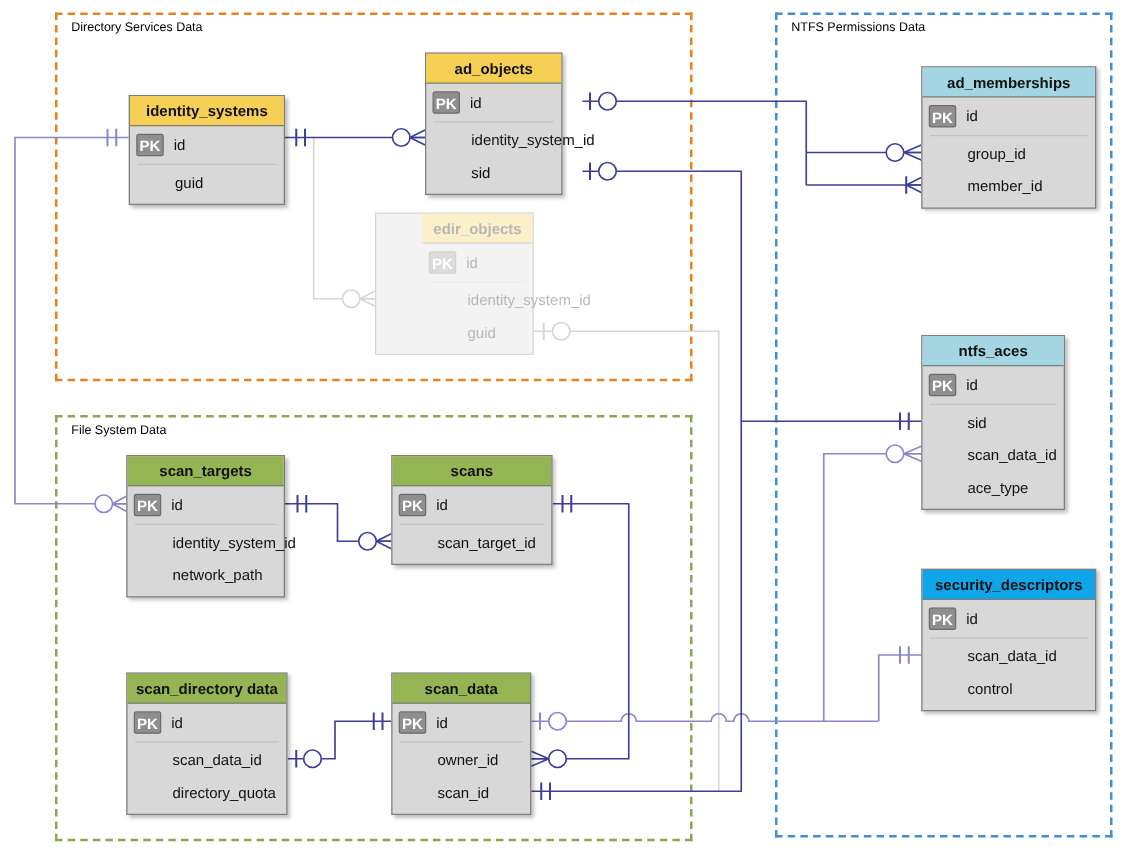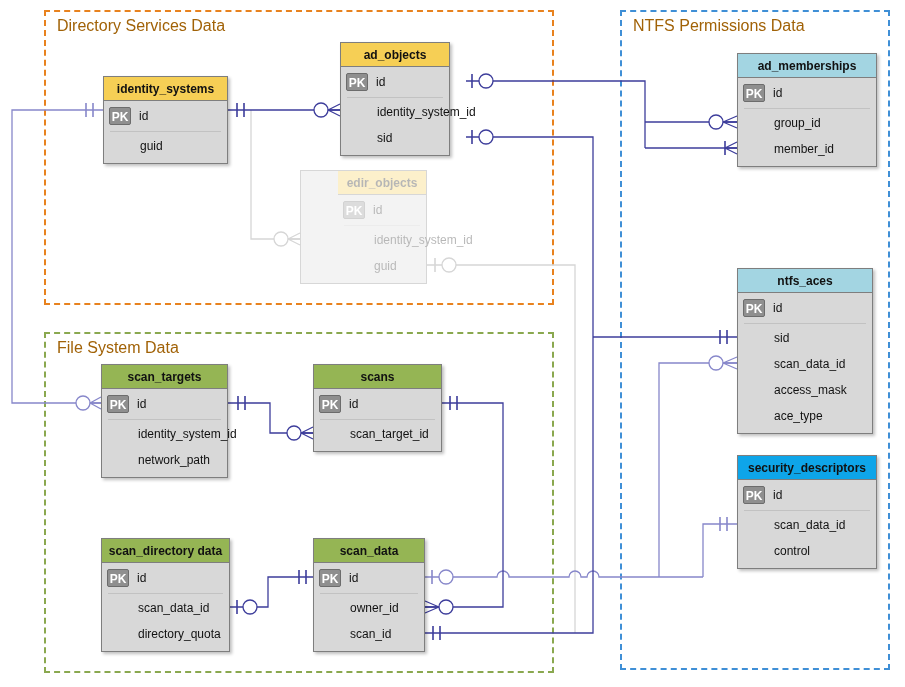--- a/index.html
+++ b/index.html
@@ -2,21 +2,21 @@
 <html><head>
 <meta charset="utf-8">
 <style>
   html,body{margin:0;padding:0;background:#fff;}
   .canvas{
     position:relative;width:905px;height:687px;background:#ffffff;
     font-family:"Liberation Sans",sans-serif;overflow:hidden;
   }
   .group-box{position:absolute;border:2px dashed #999;box-sizing:border-box;}
   .group-label{
-    position:absolute;font-size:16px;color:#a16207;white-space:nowrap;
+    position:absolute;font-size:10px;color:#000000;white-space:nowrap;
   }
   svg.rel-layer{position:absolute;left:0;top:0;}
   .tbl{
     position:absolute;background:#d8d8d8;border:1px solid #7e7e7e;
     box-sizing:border-box;box-shadow:2px 2px 3px rgba(0,0,0,0.25);
   }
   .tbl.ghost{opacity:0.3;box-shadow:none;padding-left:37px;}
   .tbl-header{
     height:24px;line-height:24px;text-align:center;font-weight:bold;
     font-size:12px;color:#111;border-bottom:1px solid #7e7e7e;
@@ -179,35 +179,32 @@
           <span class="fname">id</span>
         </div>
         <div class="tbl-sep"></div>
         <div class="tbl-row">
           <span class="fname">group_id</span>
         </div>
         <div class="tbl-row">
           <span class="fname">member_id</span>
         </div>
       </div>
-      <div class="tbl" style="left: 737px; top: 268px; width: 136px;">
+      <div class="tbl" style="left: 737px; top: 268px; width: 115px;">
         <div class="tbl-header" style="background: rgb(163, 213, 226);">ntfs_aces</div>
         <div class="tbl-row pk">
           <span class="pk-badge">PK</span>
           <span class="fname">id</span>
         </div>
         <div class="tbl-sep"></div>
         <div class="tbl-row">
           <span class="fname">sid</span>
         </div>
         <div class="tbl-row">
           <span class="fname">scan_data_id</span>
-        </div>
-        <div class="tbl-row">
-          <span class="fname">access_mask</span>
         </div>
         <div class="tbl-row">
           <span class="fname">ace_type</span>
         </div>
       </div>
       <div class="tbl" style="left: 737px; top: 455px; width: 140px;">
         <div class="tbl-header" style="background: #0ea5e9; text-align: center;">security_descriptors</div>
         <div class="tbl-row pk">
           <span class="pk-badge">PK</span>
           <span class="fname">id</span>

